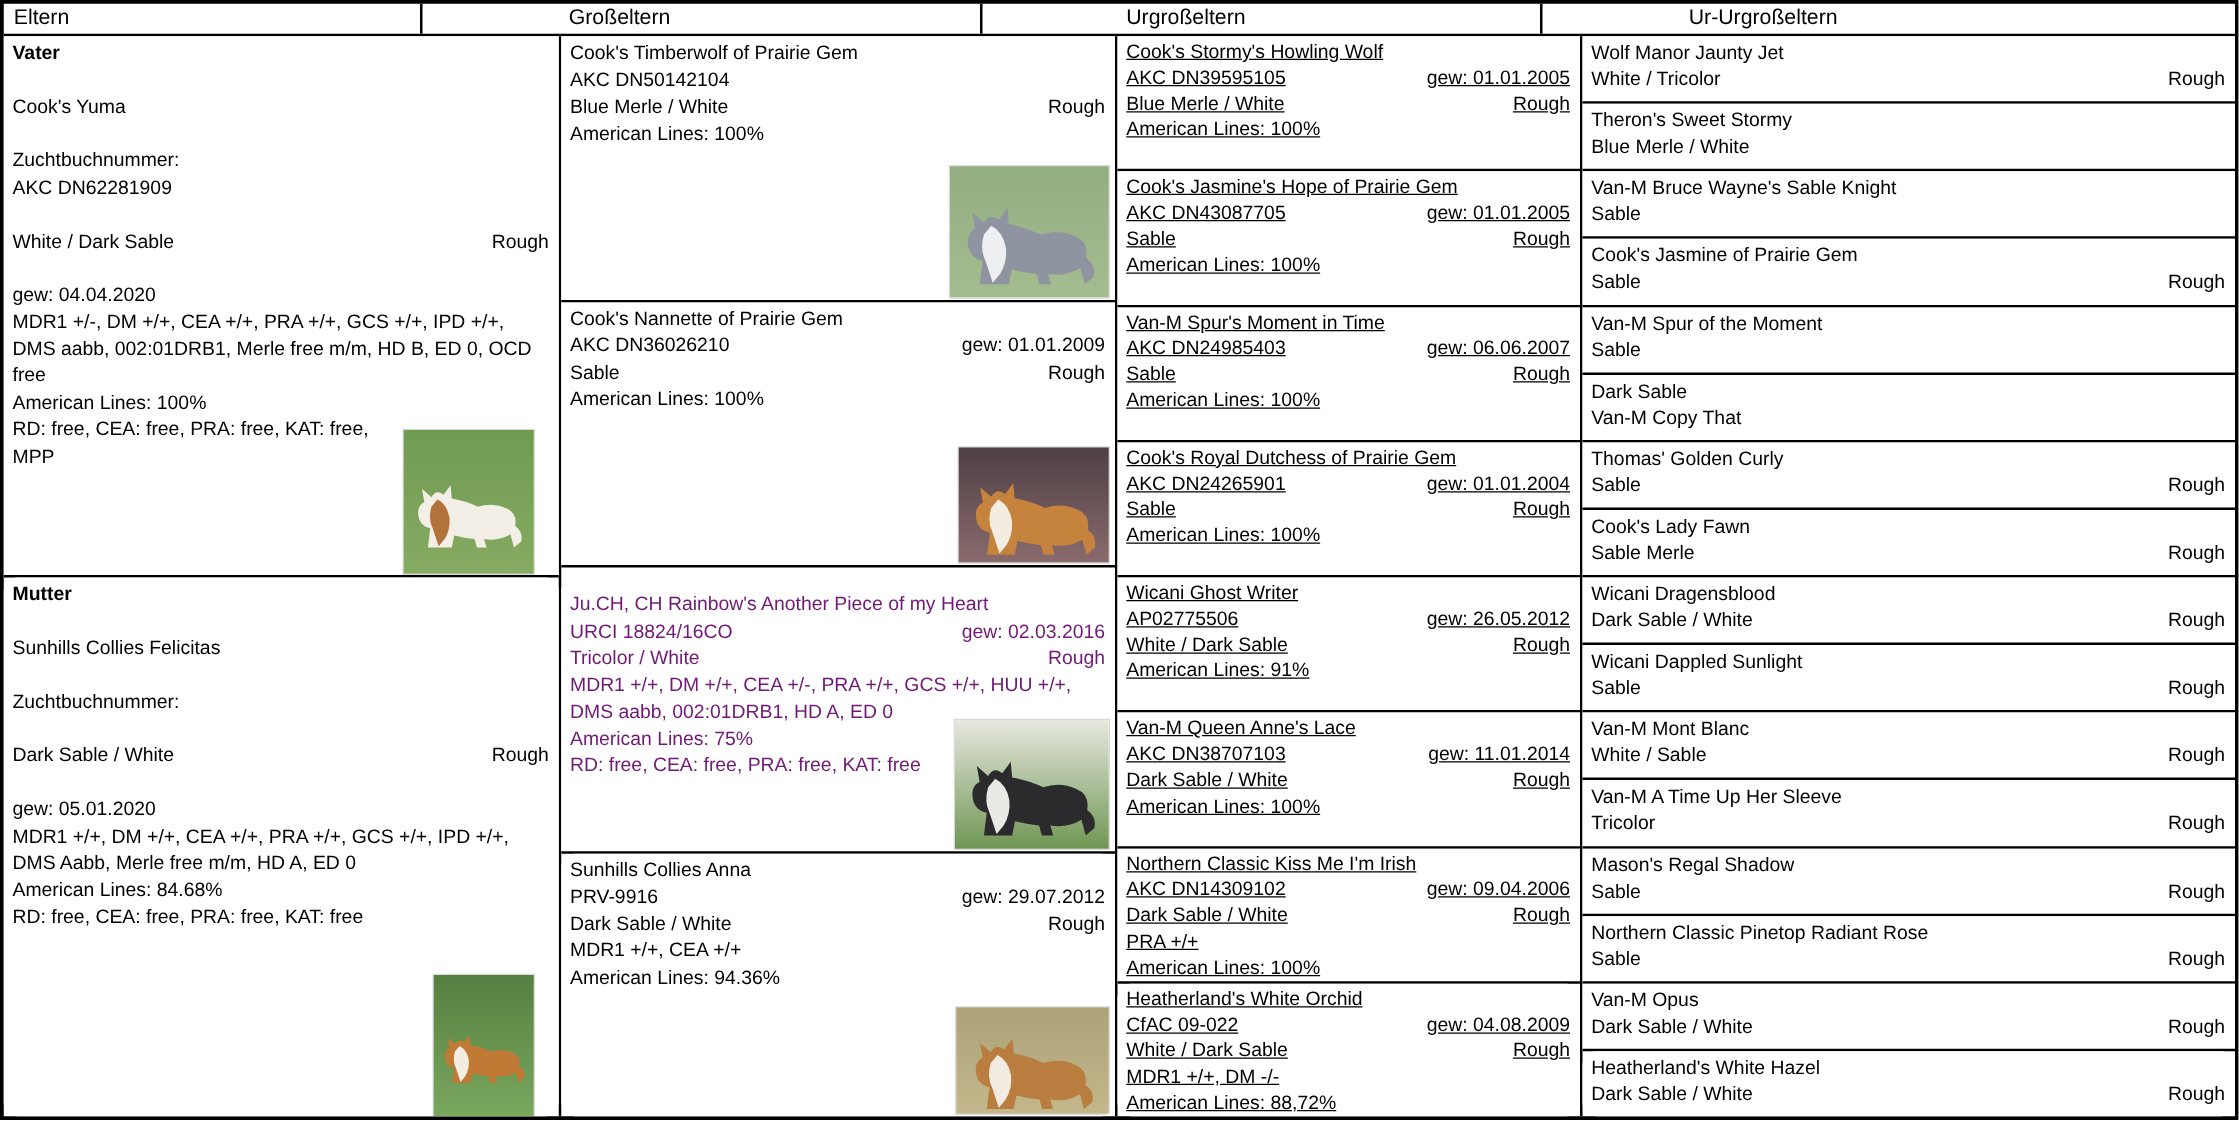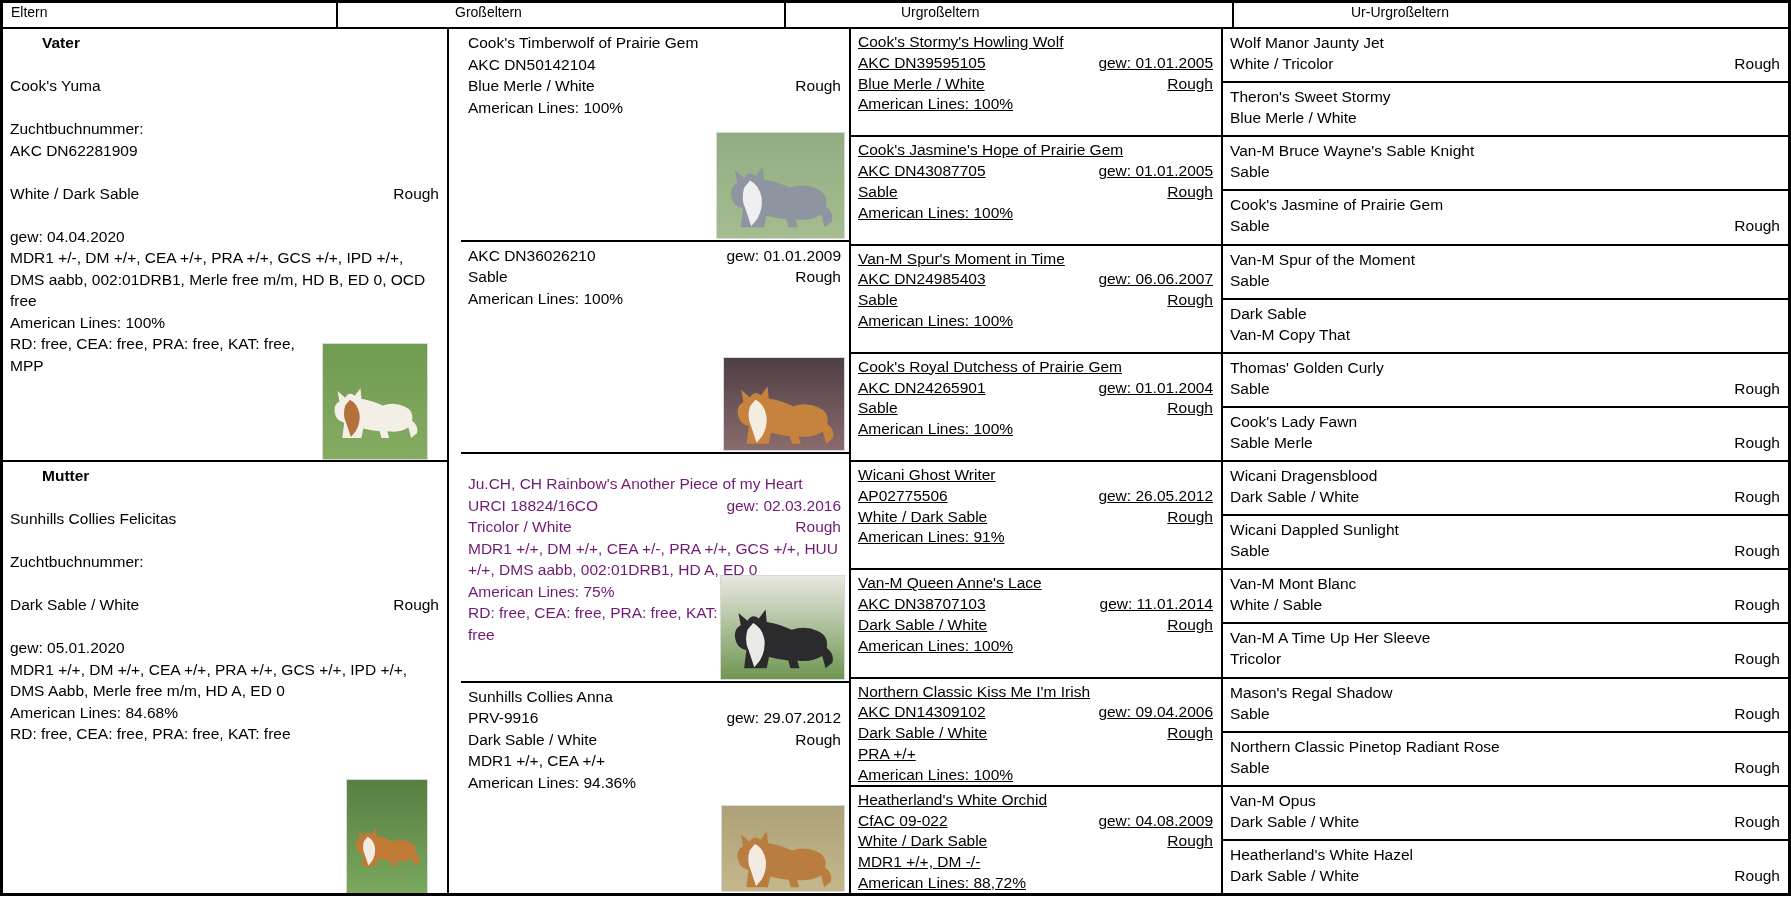--- a/index.html
+++ b/index.html
@@ -1,37 +1,37 @@
 <!DOCTYPE html>
 <html><head>
 <meta charset="utf-8">
 <style>
   html,body{margin:0;padding:0;background:#ffffff;}
   body{font-family:"Liberation Sans","DejaVu Sans",sans-serif;font-size:15.5px;color:#000;}
   .wrap{position:relative;width:1791px;height:900px;background:#fff;overflow:hidden;}
   .pedigree{position:absolute;left:0;top:0;width:1791px;height:896px;border:3px solid #000;box-sizing:border-box;background:#fff;}
   
   .hdr{position:relative;height:24px;border-bottom:2px solid #000;}
-  .hdr .hlabel{position:absolute;top:1px;font-size:14px;white-space:nowrap;}
+  .hdr .hlabel{position:absolute;top:1px;font-size:17px;white-space:nowrap;}
   .hl0{left:8px;} .hl1{left:452px;} .hl2{left:898px;} .hl3{left:1348px;}
   .hsep{position:absolute;top:0;bottom:0;width:2px;background:#000;}
   .hs0{left:333px;} .hs1{left:781px;} .hs2{left:1229px;}
   
   .cols{display:flex;height:864px;}
   .col{display:flex;flex-direction:column;box-sizing:border-box;border-right:2px solid #000;}
   .col:last-child{border-right:none;}
-  .c1{width:446px;} .c2{width:402px;padding-left:12px;} .c3{width:372px;text-decoration:underline;} .c4{flex:1;}
+  .c1{width:446px;} .c2{width:445px;} .c3{width:372px;text-decoration:underline;} .c4{flex:1;}
   .cell{flex:1;position:relative;border-bottom:2px solid #000;box-sizing:border-box;padding:3px 8px 0 7px;overflow:hidden;background:#fff;}
   .col .cell:last-child{border-bottom:none;border-radius:11px;}
   
   .ln{line-height:21.5px;min-height:21.5px;}
   .c3 .ln{line-height:20.8px;min-height:20.8px;}
   .c4 .ln{line-height:21px;min-height:21px;}
   .sp{height:21.5px;}
-  .b{font-weight:bold;margin-left:32px;}
+  .b{font-weight:bold;}
   .split{display:flex;justify-content:space-between;align-items:baseline;}
   .split .rt{text-align:right;white-space:nowrap;}
   .opt:empty{display:none;}
   .red{color:#701a75;margin-top:16px;}
   .eyes-narrow{padding-right:118px;}
   
   .ph{position:absolute;background:linear-gradient(180deg,var(--bg) 0%,var(--bg2) 100%);box-shadow:0 0 0 1px rgba(0,0,0,0.15);}
   .ph svg{position:absolute;left:4%;bottom:2%;width:92%;height:84%;}
   .ph-vater{right:20px;bottom:1px;width:104px;height:115px;}
   .ph-mutter{right:20px;bottom:0;width:80px;height:113px;}
@@ -130,20 +130,21 @@
           </div>
           <div class="ln">American Lines: 100%</div>
           <div class="ph ph-gp ph-timberwolf" title="blue-merle-rough-collie-standing-in-field" style="--bg: #93ad82; --bg2: #a4bc90; --dog: #8e95a1; --chest: #f2f3f5;">
             <svg>
                 <use href="#dog-shape"></use>
               </svg>
           </div>
         </div>
 
         <div class="cell">
+          <div class="ln">Cook's Nannette of Prairie Gem</div>
           <div class="ln split">
             <span>AKC DN36026210</span>
             <span class="rt">gew: 01.01.2009</span>
           </div>
           <div class="ln split">
             <span>Sable</span>
             <span class="rt">Rough</span>
           </div>
           <div class="ln">American Lines: 100%</div>
           <div class="ph ph-gp ph-nannette" title="sable-white-rough-collie-standing-dark-background" style="--bg: #4e3f44; --bg2: #8a6b6d; --dog: #c5833d; --chest: #f6f2ea;">

